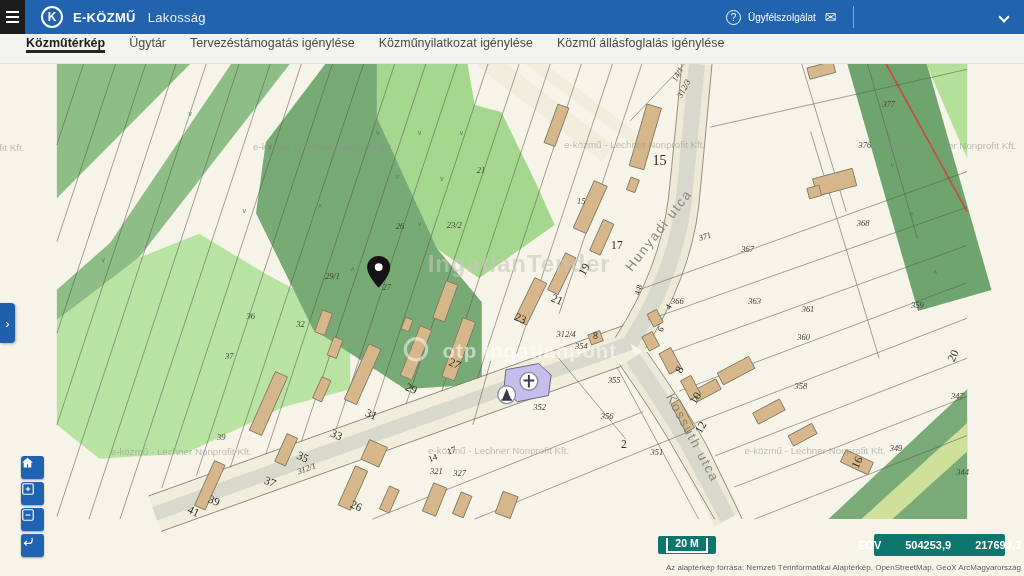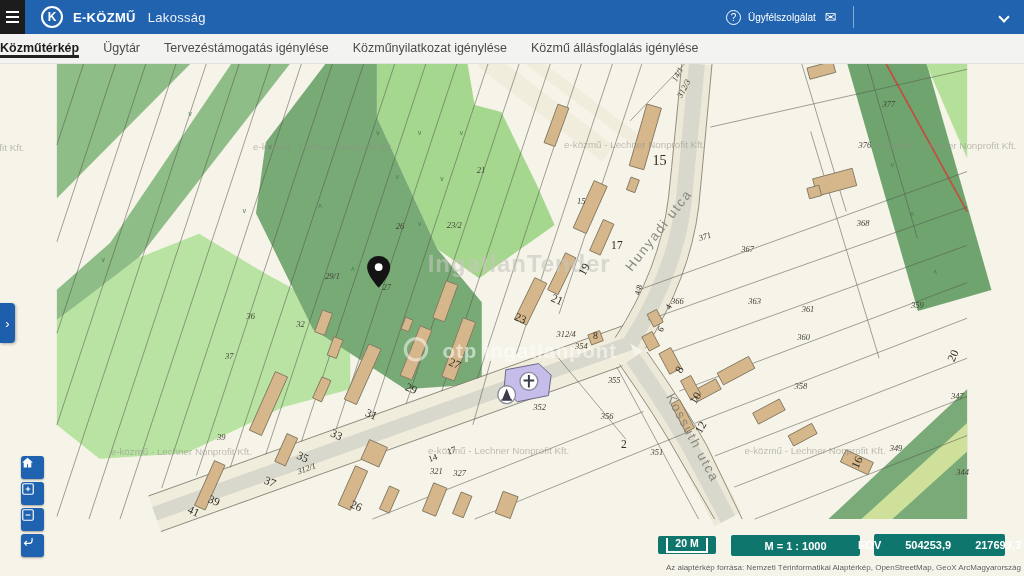--- a/index.html
+++ b/index.html
@@ -12,21 +12,21 @@
   .apptitle{color:#fff;font-size:13px;margin-left:10px;letter-spacing:.3px}
   .apptitle b{font-weight:bold}
   .apptitle span{font-weight:normal;opacity:.92;margin-left:12px}
   .hdr-right{position:absolute;left:726px;top:0;height:34px;display:flex;align-items:center;color:#fff}
   .qmark{width:15px;height:15px;border:1px solid #fff;border-radius:50%;font-size:10px;display:flex;align-items:center;justify-content:center;margin-right:7px}
   .helplbl{font-size:10px}
   .envelope{font-size:14px;margin-left:9px;line-height:1}
   .hdr-div{width:1px;height:22px;background:rgba(255,255,255,.45);margin-left:16px}
   .hdr-caret{position:absolute;left:1000px;top:13px;width:8px;height:8px;border-right:2px solid #fff;border-bottom:2px solid #fff;transform:rotate(45deg)}
   
-  .tabbar{height:30px;background:#f3f3f2;border-bottom:1px solid #e2e2e0;display:flex;align-items:center;}
+  .tabbar{height:30px;background:#f3f3f2;border-bottom:1px solid #e2e2e0;display:flex;align-items:flex-start;padding-left:26px}
   .tab{font-size:12.5px;color:#4b4b48;display:flex;align-items:center;margin-right:24px;cursor:pointer;border-bottom:3px solid transparent;padding-top:2px}
   .tab.active{color:#1c1c1a;border-bottom-color:#232321;font-weight:bold}
   
   .map{position:relative;width:1024px;height:512px;background:#f6f3e8;overflow:hidden}
   .map svg{position:absolute;left:0;top:0}
   svg text{text-anchor:middle}
   .parcel{font:italic 9.5px "Liberation Serif",serif;fill:#45443a}
   .house{font:13px "Liberation Serif",serif;fill:#2d2c24}
   .street{font:15px "Liberation Sans",sans-serif;fill:#83837a;letter-spacing:2px;opacity:.95}
   .watermark{font:11px "Liberation Sans",sans-serif;fill:#8f8f86;opacity:.55}
@@ -321,20 +321,19 @@
   <div class="mapbtn" style="top:470px">
     <svg width="14" height="14" viewBox="0 0 24 24">
         <path d="M19 7v4a5 5 0 0 1-5 5H7" stroke="#fff" stroke-width="2" fill="none"></path>
         <path d="M10 12l-4 4 4 4" stroke="#fff" stroke-width="2" fill="none"></path>
       </svg>
   </div>
 
   <div class="bluebox scalebox">
     <div class="scale-inner">20 M</div>
   </div>
-  <div class="bluebox ratiobox">M = 1 : 1000</div>
   <div class="bluebox eovbox">
     <span>EOV</span>
     <span>504253,9</span>
     <span>217699,3</span>
   </div>
   <div class="attribution">Az alaptérkép forrása: Nemzeti Térinformatikai Alaptérkép, OpenStreetMap, GeoX ArcMagyarország</div>
 </div>
 
 </body></html>

